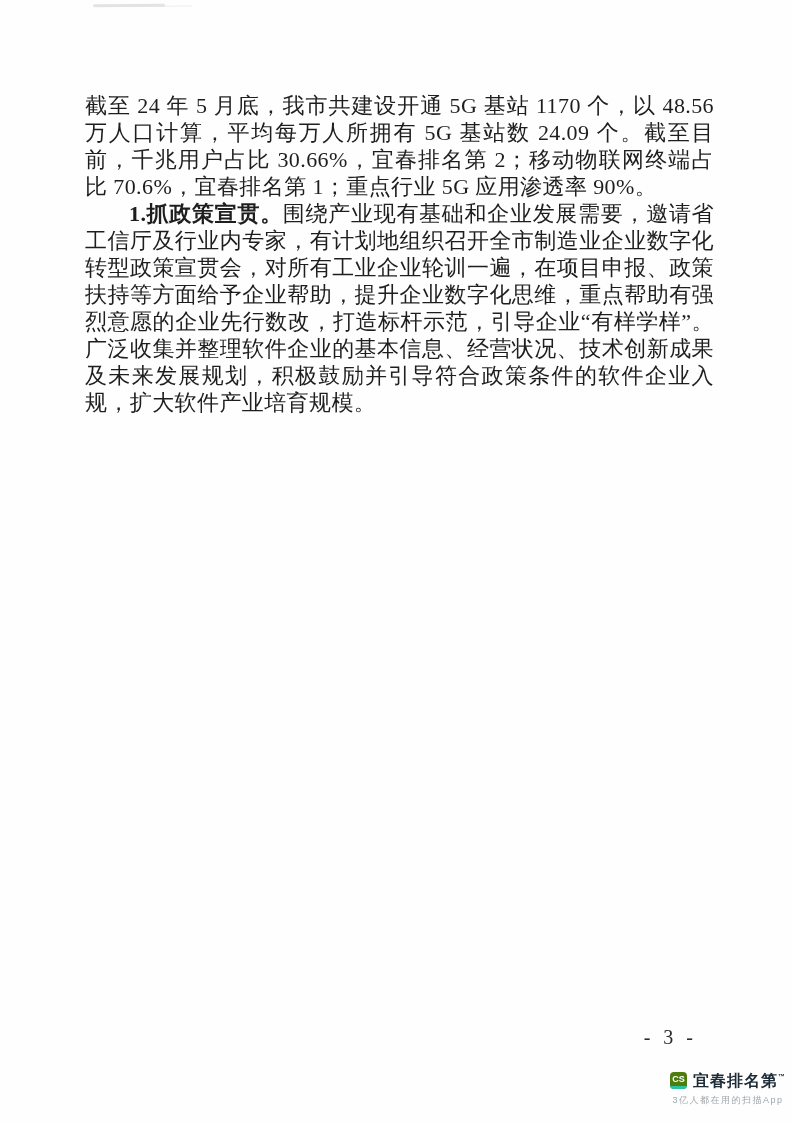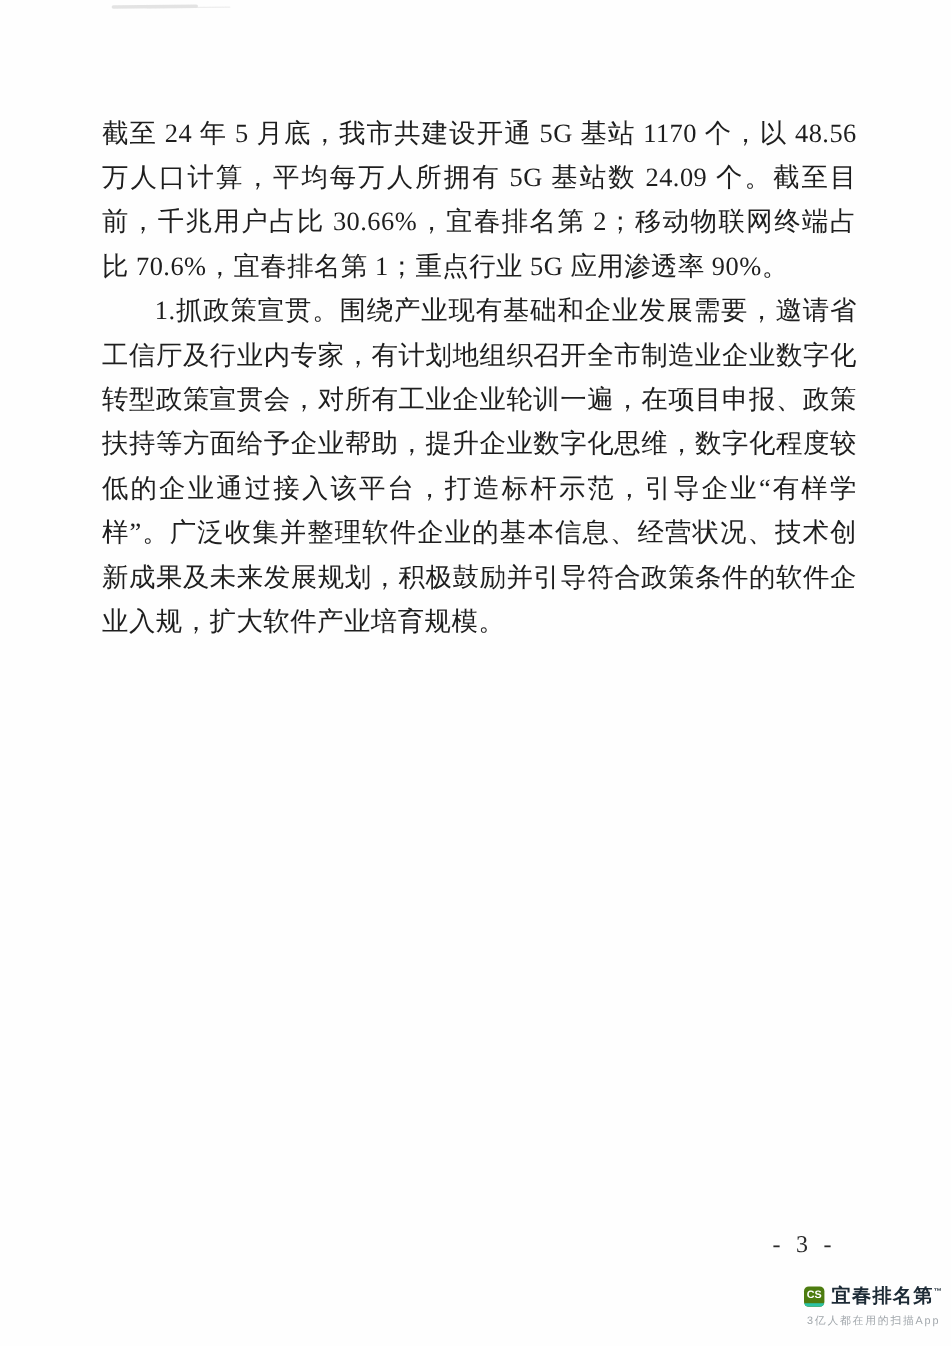--- a/index.html
+++ b/index.html
@@ -30,31 +30,31 @@
   .content {
     position: absolute;
     left: 85px;
     top: 92px;
     width: 629px;
     color: #1e1e1e;
   }
   .content p {
     margin: 0;
     font-size: 22px;
-    line-height: 37px;
+    line-height: 27px;
     letter-spacing: 0.4px;
     text-align: justify;
     text-justify: inter-ideograph;
     word-break: break-all;
   }
   .content p.indent {
     text-indent: 2em;
   }
   .lead {
-    font-weight: normal;
+    font-weight: bold;
   }
   .page-number {
     position: absolute;
     top: 1026px;
     right: 96px;
     font-size: 20px;
     letter-spacing: 4px;
     color: #2b2b2b;
     font-family: "Liberation Serif", "DejaVu Serif", serif;
   }
@@ -124,21 +124,21 @@
 </style>
 </head>
 <body>
 
 <div class="page">
 
   <div class="scan-artifact"></div>
 
   <div class="content">
     <p><span class="lead"></span><span>截至 24 年 5 月底，我市共建设开通 5G 基站 1170 个，以 48.56 万人口计算，平均每万人所拥有 5G 基站数 24.09 个。截至目前，千兆用户占比 30.66%，宜春排名第 2；移动物联网终端占比 70.6%，宜春排名第 1；重点行业 5G 应用渗透率 90%。</span></p>
-    <p class="indent"><span class="lead">1.抓政策宣贯。</span><span>围绕产业现有基础和企业发展需要，邀请省工信厅及行业内专家，有计划地组织召开全市制造业企业数字化转型政策宣贯会，对所有工业企业轮训一遍，在项目申报、政策扶持等方面给予企业帮助，提升企业数字化思维，数字化程度较低的企业通过接入该平台，打造标杆示范，引导企业“有样学样”。广泛收集并整理软件企业的基本信息、经营状况、技术创新成果及未来发展规划，积极鼓励并引导符合政策条件的软件企业入规，扩大软件产业培育规模。</span></p>
+    <p class="indent"><span class="lead">1.抓政策宣贯。</span><span>围绕产业现有基础和企业发展需要，邀请省工信厅及行业内专家，有计划地组织召开全市制造业企业数字化转型政策宣贯会，对所有工业企业轮训一遍，在项目申报、政策扶持等方面给予企业帮助，提升企业数字化思维，重点帮助有强烈意愿的企业先行数改，打造标杆示范，引导企业“有样学样”。广泛收集并整理软件企业的基本信息、经营状况、技术创新成果及未来发展规划，积极鼓励并引导符合政策条件的软件企业入规，扩大软件产业培育规模。</span></p>
   </div>
 
   <div class="page-number">- 3 -</div>
 
   <div class="watermark">
     <div class="wm-row">
       <div class="cs-badge">
         <span class="cs-text">CS</span>
         <span class="cs-accent"></span>
       </div>

